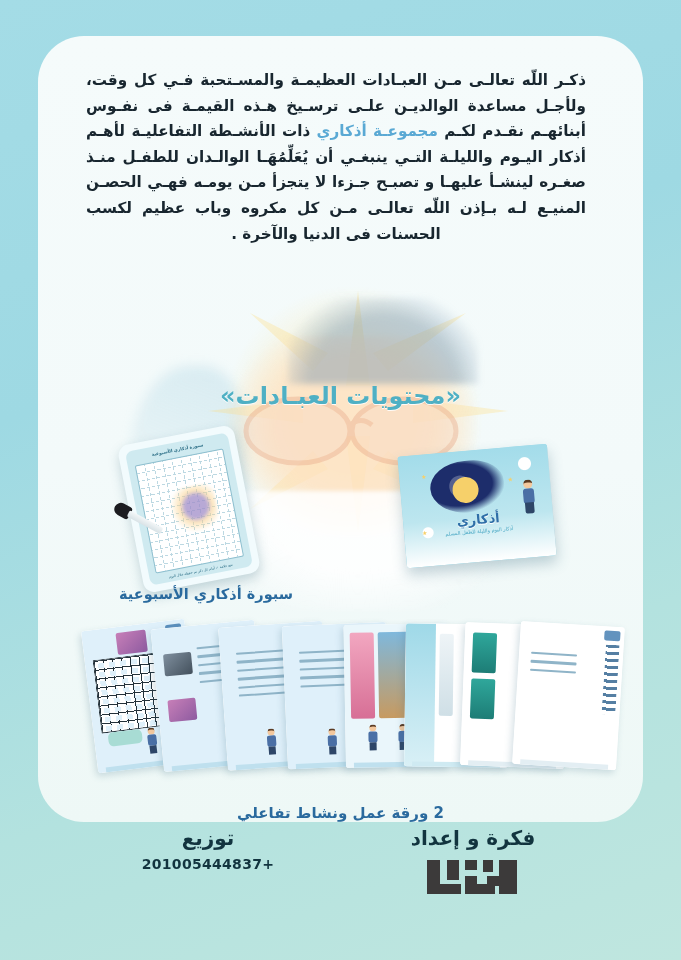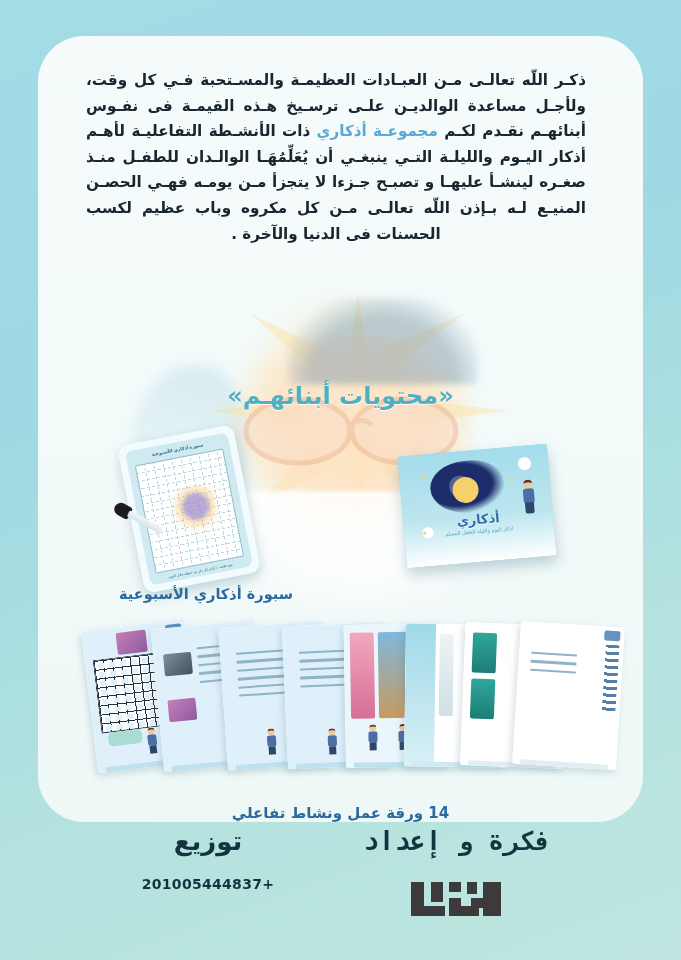--- a/index.html
+++ b/index.html
@@ -231,24 +231,24 @@
   }
 
   #cap-sheets{
     position:absolute;left:0;top:768px;width:605px;text-align:center;
     font-size:15px;font-weight:bold;color:#2a6a9e;
   }
 
   
   #footer{position:absolute;left:0;top:826px;width:681px;height:134px;}
   .foot-col{position:absolute;top:0;width:260px;text-align:center;}
-  #foot-right{right:94px;font-family:Liberation Mono, monospace;}
+  #foot-right{right:78px;}
   #foot-left{left:78px;}
   .foot-label{
-    font-size:26px;font-weight:bold;color:#12343f;margin-bottom:20px;
+    font-size:20px;font-weight:bold;color:#12343f;margin-bottom:6px;
     letter-spacing:.2px;
   }
   
   #wa3y-logo{
     width:92px;height:42px;margin:0 auto;position:relative;
   }
   #wa3y-logo .blk{position:absolute;background:#3c3a3a;}
   
   #moon-logo{width:74px;height:62px;margin:0 auto;position:relative;}
   #moon-ring{
@@ -299,21 +299,21 @@
         <ellipse cx="166" cy="40" rx="52" ry="32" fill="#f6d9c4"></ellipse>
         <path d="M112 34 q11 -9 22 0"></path>
       </g>
     </svg>
     <div class="wm" id="wm-shirt"></div>
 
     <div id="copy">
       <p><span>ذكـر اللّه تعالـى مـن العبـادات العظيمـة والمسـتحبة فـي كل وقت، ولأجـل مساعدة الوالديـن علـى ترسـيخ هـذه القيمـة فى نفـوس أبنائهـم نقـدم لكـم </span><span class="hl">مجموعـة أذكاري</span><span> ذات الأنشـطة التفاعليـة لأهـم أذكار اليـوم والليلـة التـي ينبغـي أن يُعَلِّمُهَـا الوالـدان للطفـل منـذ صغـره لينشـأ عليهـا و تصبـح جـزءا لا يتجزأ مـن يومـه فهـي الحصـن المنيـع لـه بـإذن اللّه تعالـى مـن كل مكروه وباب عظيم لكسب الحسنات فى الدنيا والآخرة .</span></p>
     </div>
 
-    <div id="contents-heading">«محتويات أبنائهـم»</div>
+    <div id="contents-heading">«محتويات العبـادات»</div>
 
     <div id="products">
 
       <div id="board-wrap">
         <div id="board">
           <div id="board-inner">
             <div id="board-title">سبورة أذكاري الأسبوعية</div>
             <div id="board-grid">
               <div class="smudge"></div>
             </div>
@@ -460,21 +460,21 @@
         <div class="lines" style="left:12px;top:30px;width:46px;">
             <i></i>
             <i></i>
             <i></i>
           </div>
         <div class="tab" style="background:#e3eef3"></div>
       </div>
 
     </div>
 
-    <div id="cap-sheets">14 ورقة عمل ونشاط تفاعلي</div>
+    <div id="cap-sheets">2 ورقة عمل ونشاط تفاعلي</div>
 
   </div>
 
   <div id="footer">
 
     <div class="foot-col" id="foot-right">
       <div class="foot-label">فكرة و إعداد</div>
       <div id="wa3y-logo" title="وعي">
         <div class="blk" style="left:0;top:4px;width:13px;height:34px;"></div>
         <div class="blk" style="left:0;top:28px;width:34px;height:10px;"></div>

